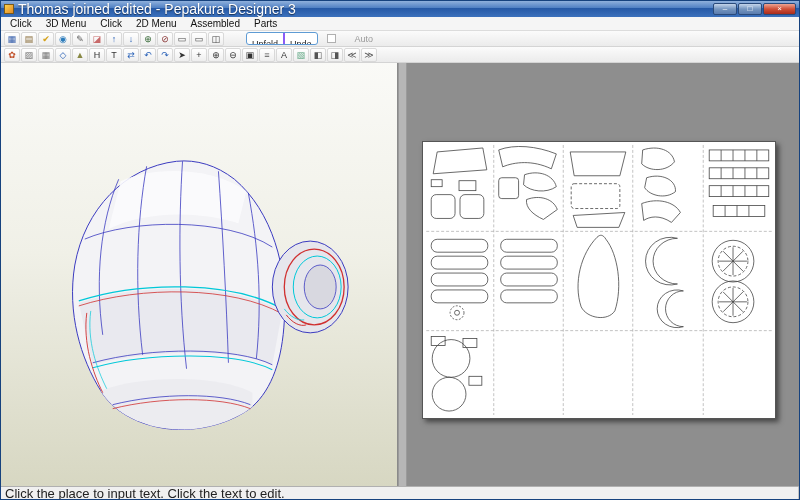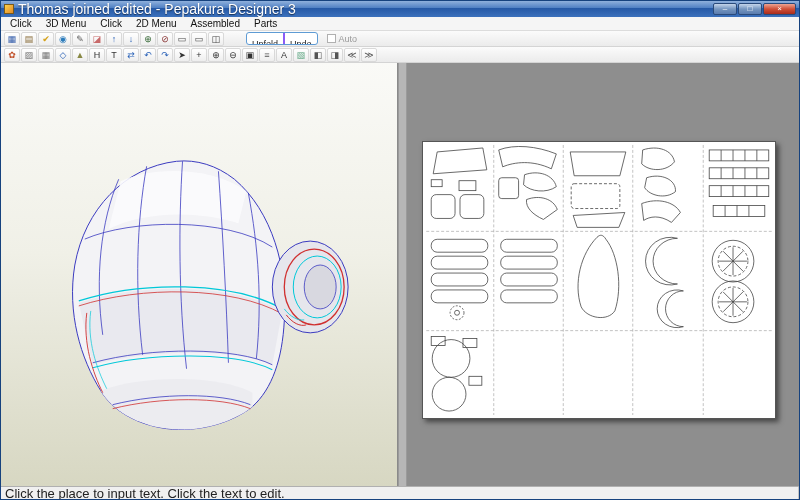--- a/index.html
+++ b/index.html
@@ -34,21 +34,21 @@
   .tb-icons { display:flex; gap:1px; }
   .tb-btn { width:16px; height:14px; padding:0; border:1px solid #d9d9d9; border-radius:2px;
             background:linear-gradient(#ffffff,#eeeeee); font-size:9px; line-height:12px;
             text-align:center; font-family:inherit; }
   .tb-glyph { pointer-events:none; }
   .unfold-group { display:flex; align-items:center; margin-left:22px; height:13px;
                   border:1px solid #5e9bd4; border-radius:3px; background:#fff; overflow:hidden; }
   .unfold-btn,.undo-btn { font-size:9px; line-height:11px; height:24px; padding:16px 5px;
                           background:none; border:none; color:#222; font-family:inherit; }
   .undo-btn { border-left:2px solid #8b5cf6; }
-  .auto-check { display:flex; align-items:center; gap:3px; margin-left:9px; color:#9a9a9a;
+  .auto-check { display:flex; align-items:center; gap:19px; margin-left:9px; color:#9a9a9a;
                 font-size:9px; }
   .cbox { width:9px; height:9px; border:1px solid #b0b0b0; background:#fff; display:inline-block; }
 
   
   .main { flex:1; display:flex; min-height:0; }
   .pane3d { width:397px; flex:0 0 auto; position:relative;
             background:linear-gradient(180deg,#fafaf7 0%,#f0f0e7 45%,#d7d7c2 100%);
             border-right:1px solid #8a8a8a; }
   .pane3d svg { position:absolute; left:0; top:0; width:100%; height:100%; }
   .splitter { width:9px; flex:0 0 auto; background:#b6b6b6;

